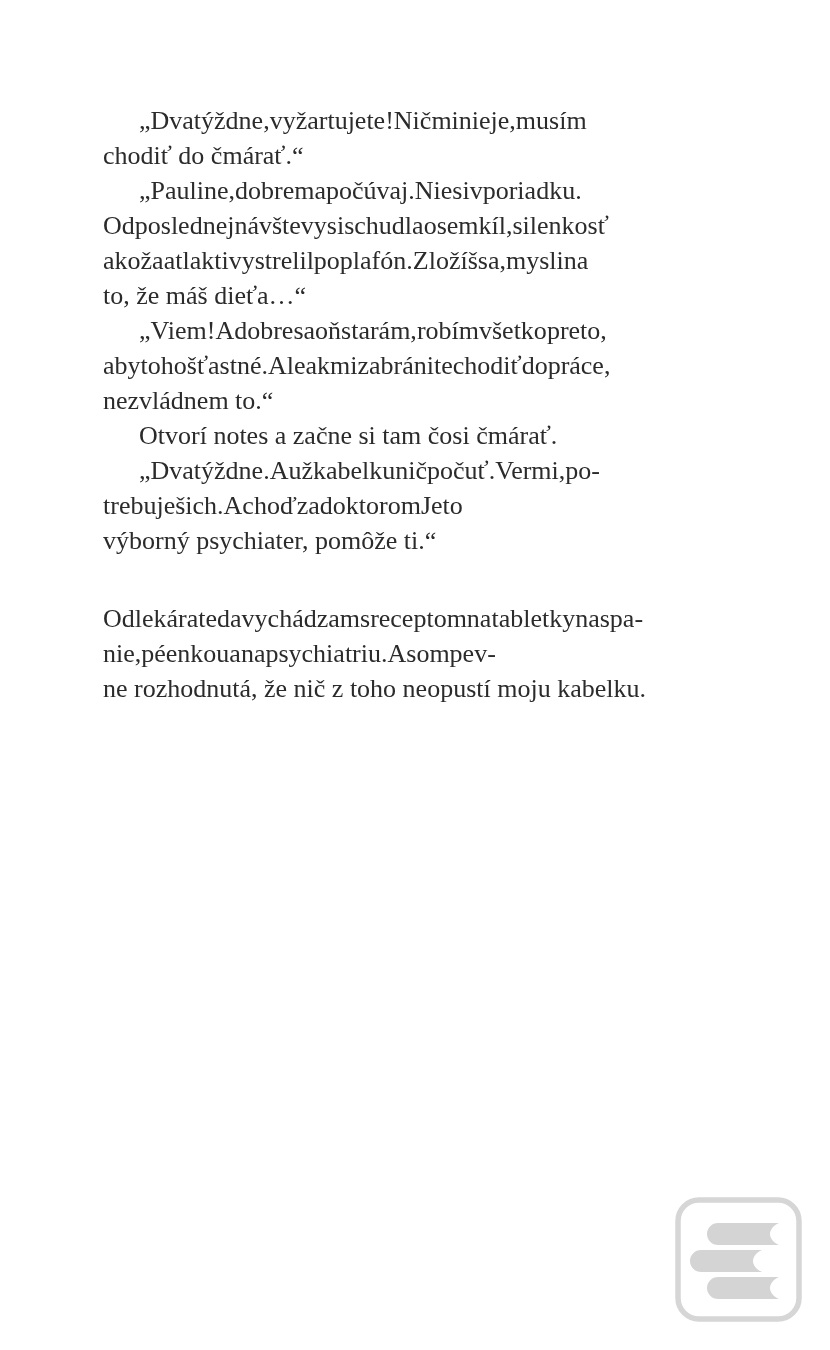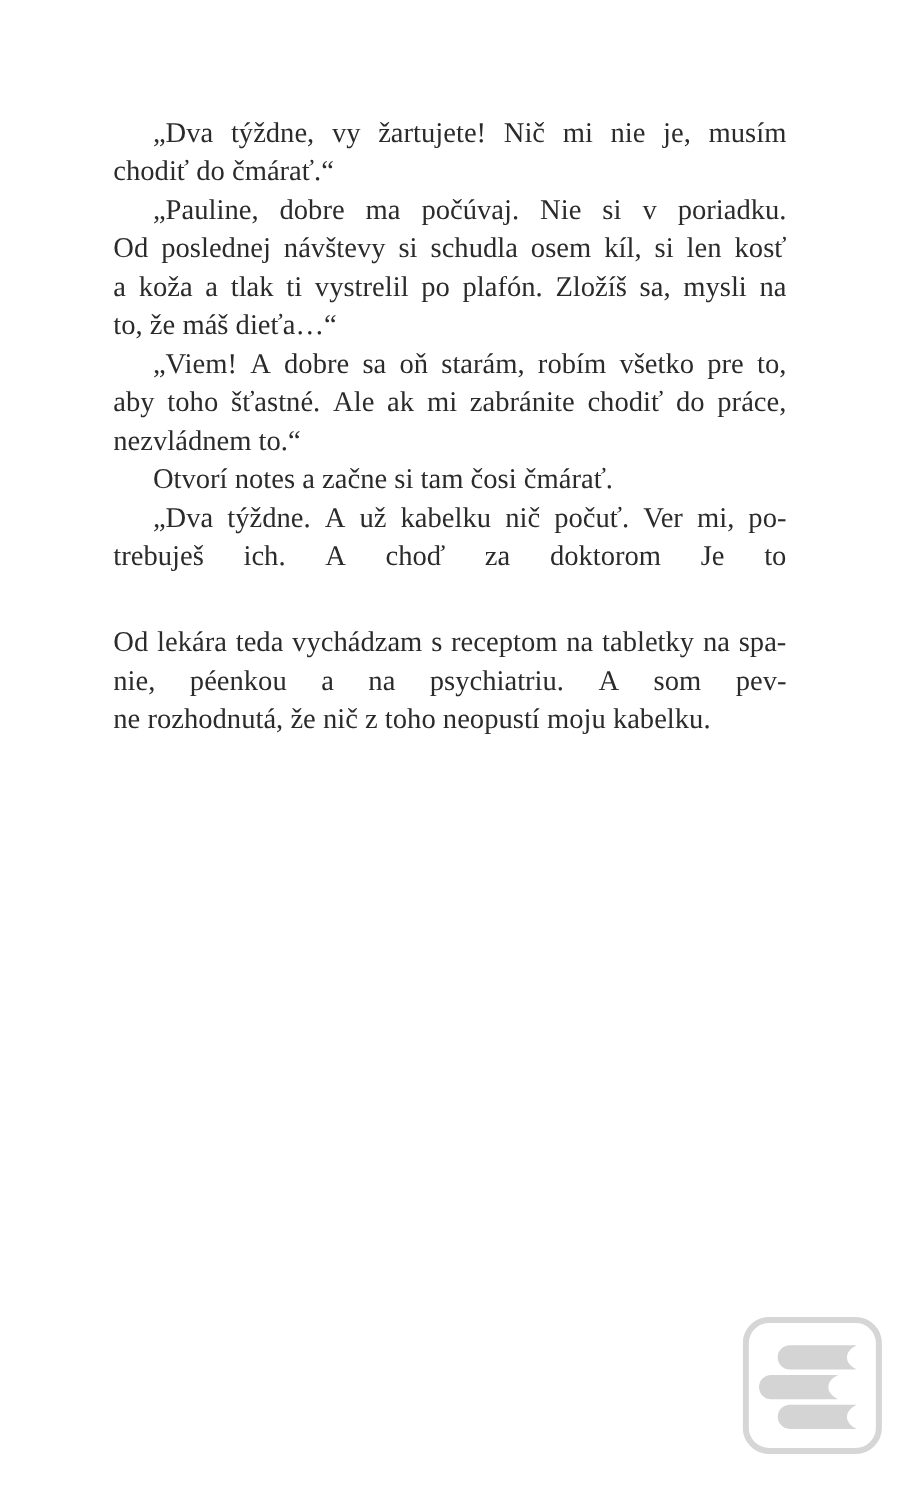--- a/index.html
+++ b/index.html
@@ -17,21 +17,21 @@
     top: 103px;
     width: 612px;
     font-size: 26px;
     line-height: 35px;
     color: #2b2b2b;
   }
   .para { margin: 0; }
   .para.section-break { margin-top: 43px; }
   .line { height: 35px; overflow: hidden; }
   
-  .line.just { display: flex; justify-content: space-between; }
+  .line.just { display: flex; justify-content: flex-start; }
   .line.just span { white-space: pre; }
   
   .line.indent { padding-left: 36px; }
   .watermark {
     position: absolute;
     right: 28px;
     bottom: 28px;
     width: 127px;
     height: 125px;
   }
@@ -142,20 +142,21 @@
         <div class="line just">
           <span>trebuješ</span>
           <span>ich.</span>
           <span>A</span>
           <span>choď</span>
           <span>za</span>
           <span>doktorom</span>
           <span>Je</span>
           <span>to</span>
         </div>
+        <div class="line last">výborný psychiater, pomôže ti.“</div>
       </div>
       <div class="para section-break">
         <div class="line just">
           <span>Od</span>
           <span>lekára</span>
           <span>teda</span>
           <span>vychádzam</span>
           <span>s</span>
           <span>receptom</span>
           <span>na</span>

